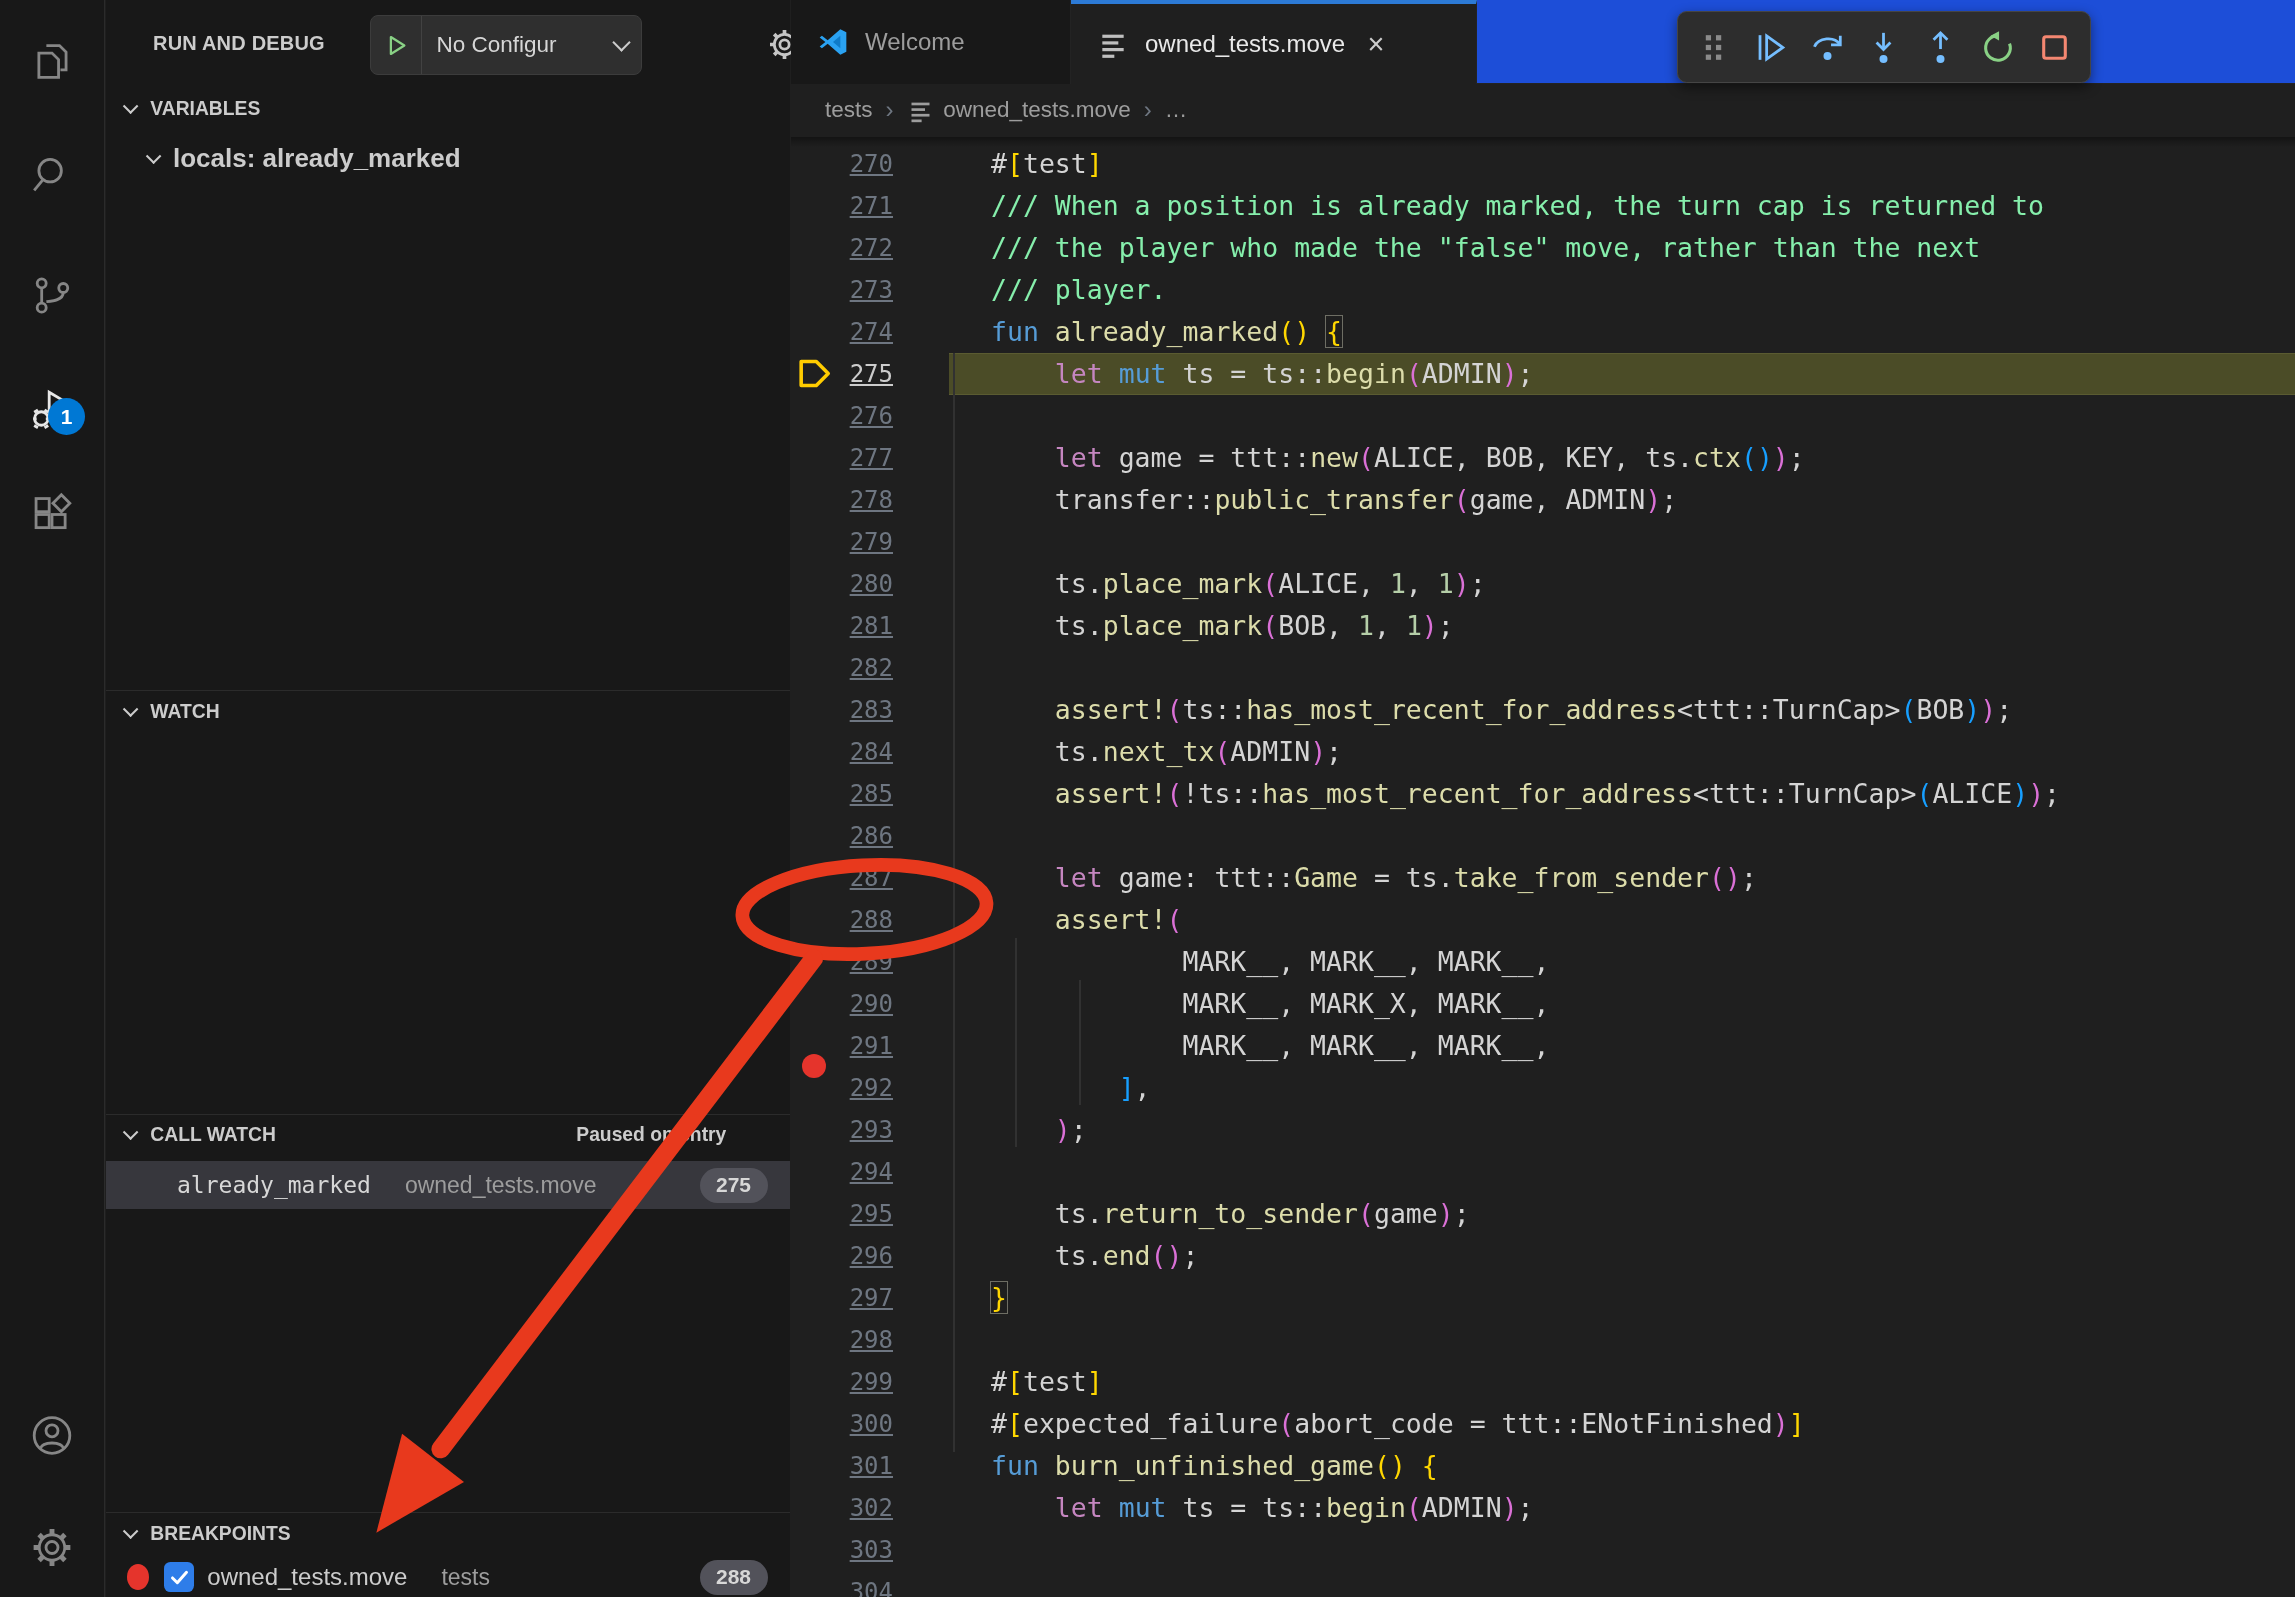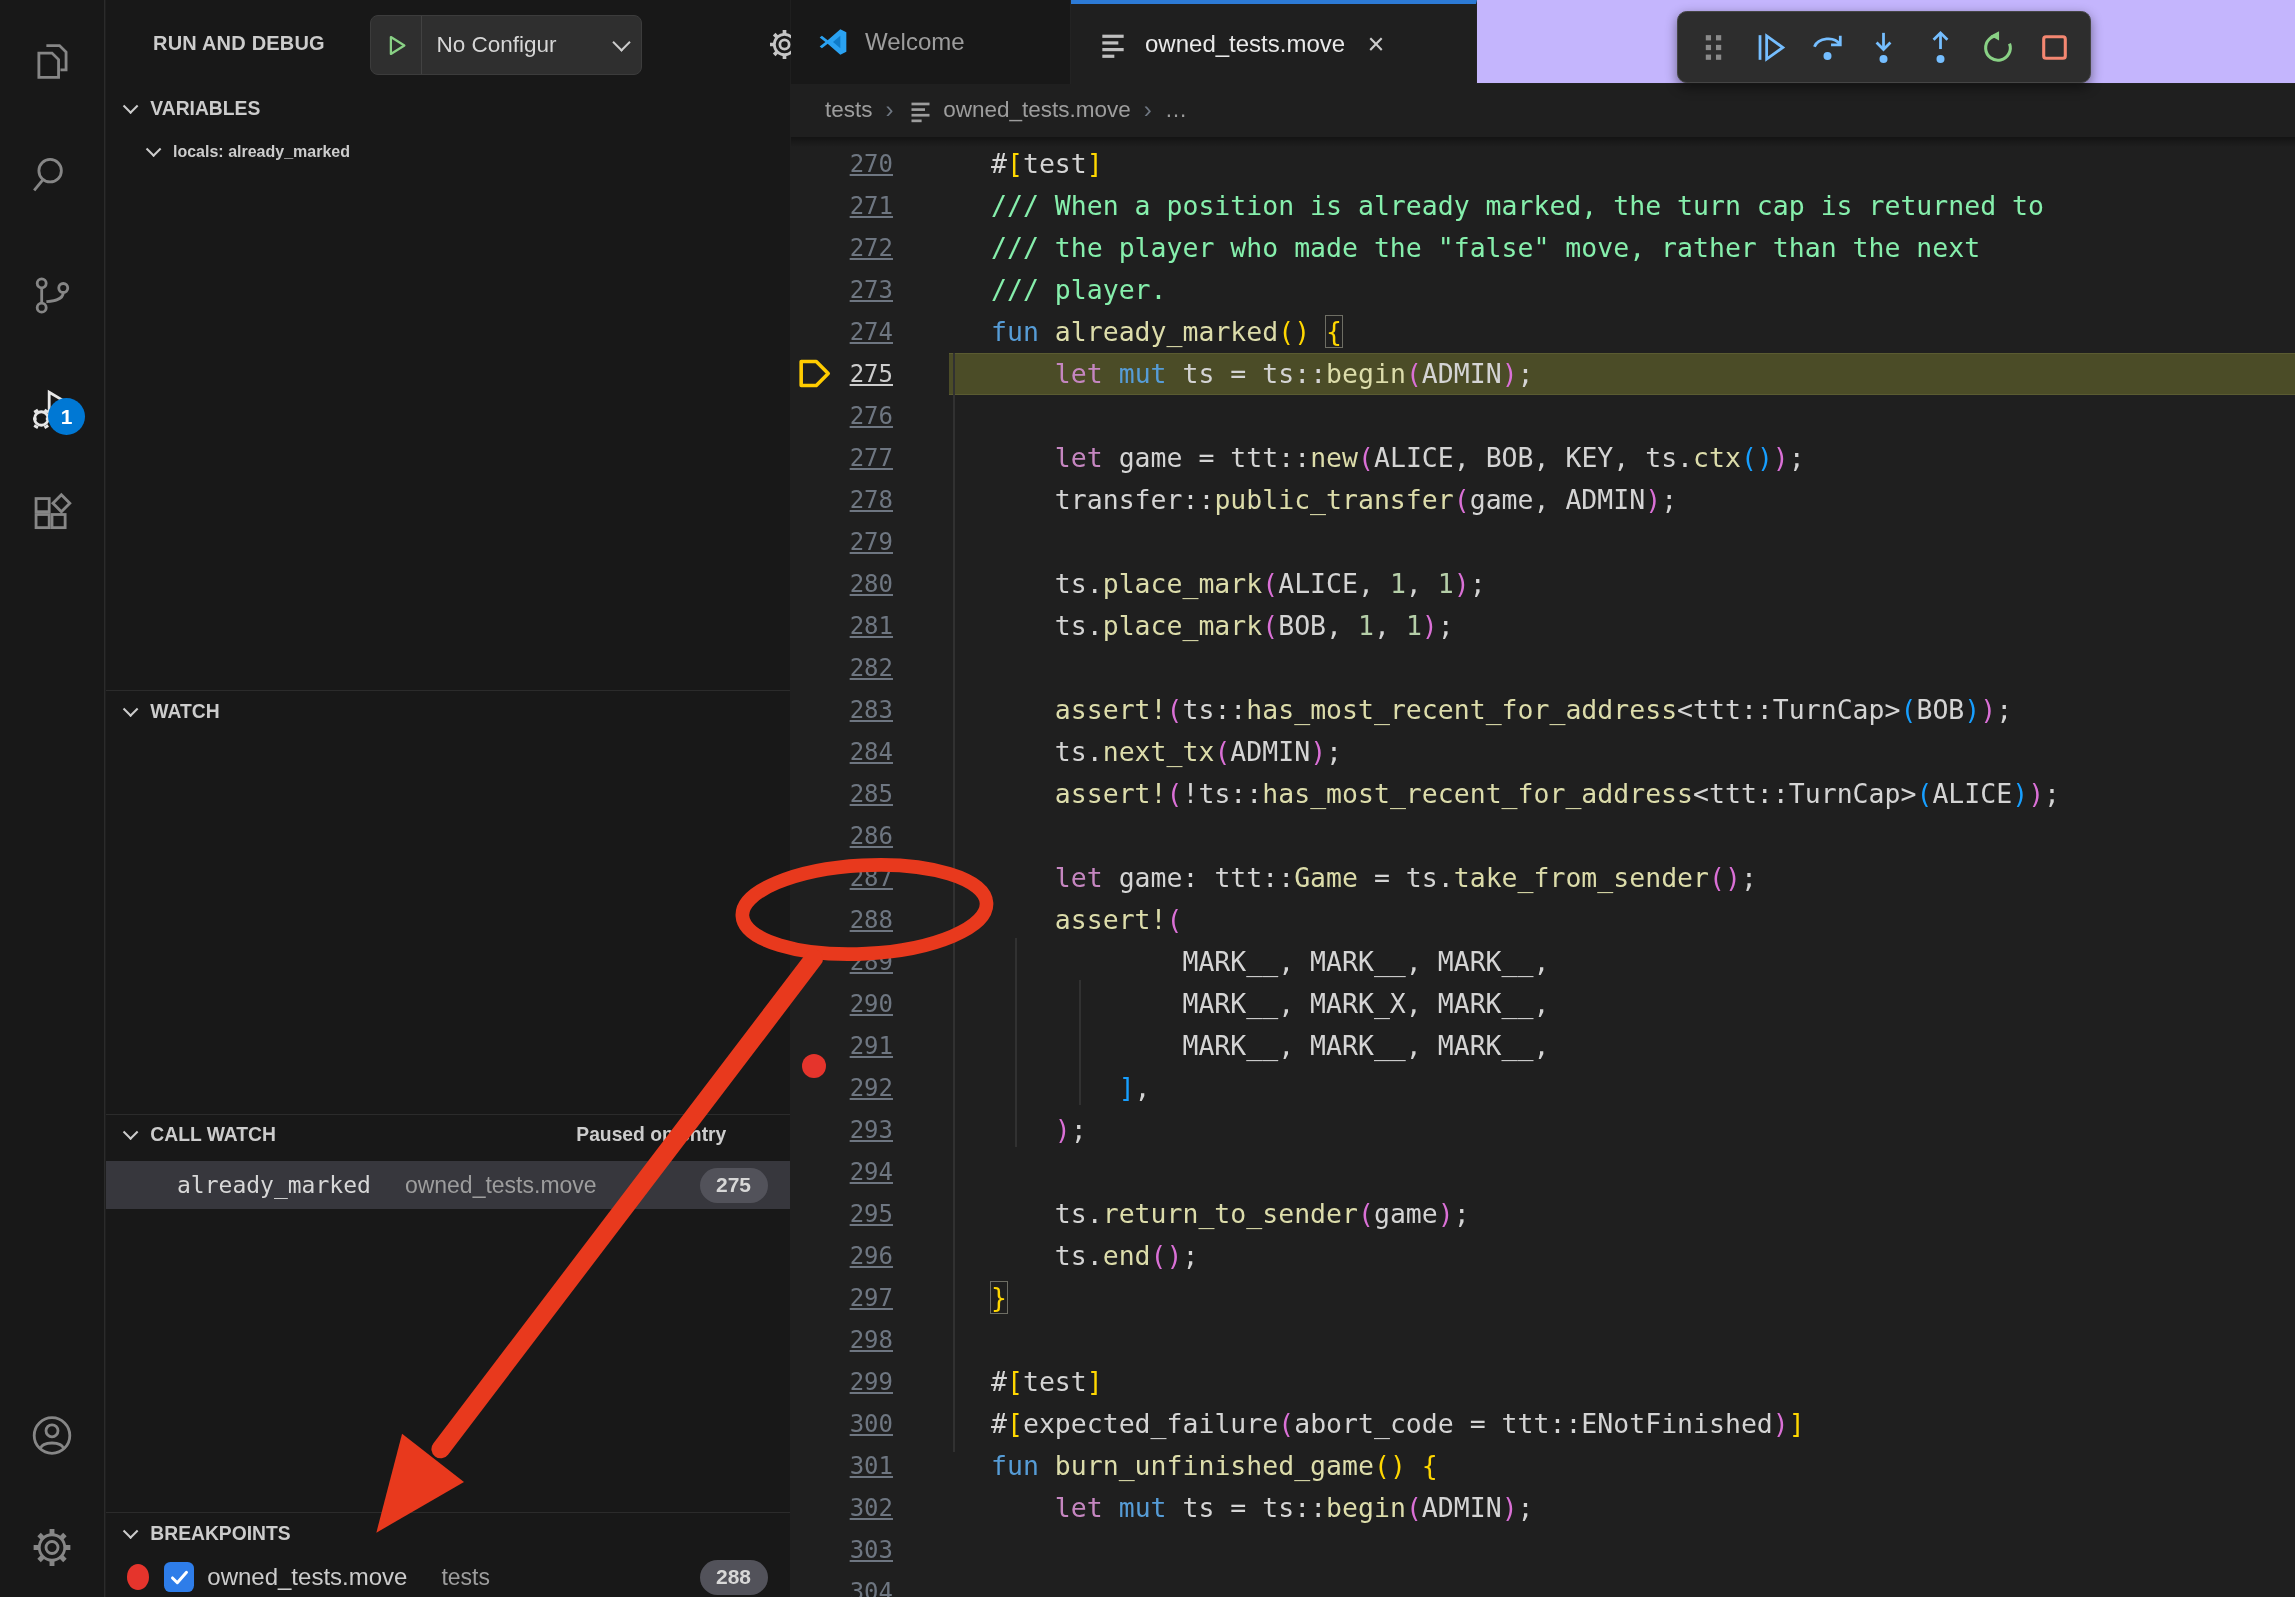--- a/index.html
+++ b/index.html
@@ -53,21 +53,21 @@
   #bp-row { position:absolute; left:0; top:1557px; width:100%; height:40px; display:flex; align-items:center; }
   #bp-dot { width:22px; height:26px; border-radius:50%; background:#e5342c; margin-left:21px; }
   #bp-check { width:30px; height:30px; background:#2e7de9; border-radius:6.4px; margin-left:15.3px;
               display:flex; align-items:center; justify-content:center; }
   #bp-check svg { width:21px; height:21px; fill:none; stroke:#fff; stroke-width:3.4; stroke-linecap:round; stroke-linejoin:round; }
   #bp-file { font-size:24px; color:#cccccc; margin-left:13px; }
   #bp-path { font-size:23px; color:#9d9d9d; margin-left:34px; }
 
   
   #editor { position:absolute; left:791px; top:0; width:1505px; height:1597px; background:#1f1f1f; }
-  #tabstrip { position:absolute; left:0; top:0; width:100%; height:84px; background:#c4b5fd;
+  #tabstrip { position:absolute; left:0; top:0; width:100%; height:84px; background:#1d4ed8;
               border-bottom:0.8px solid #232323; }
   .tab { position:absolute; top:0; height:84px; display:flex; align-items:center; }
   #tab-welcome { left:0; width:280px; background:#181818; border-right:0.8px solid #232323; }
   #tab-welcome .tab-label { color:#9d9d9d; }
   #tab-owned { left:280px; width:406px; background:#1f1f1f; border-top:4px solid #2c7ad6;
                border-right:0.8px solid #232323; }
   #tab-owned .tab-label { color:#e9e9e9; }
   .tab-label { font-size:24px; margin-left:16px; }
   .tab-icon { margin-left:26px; width:32px; height:32px; }
   #tab-close { margin-left:22.5px; color:#cccccc; font-size:29px; line-height:29px; }
@@ -190,21 +190,21 @@
           </g>
         </svg>
     </span>
     <span id="sidebar-more">···</span>
   </div>
 
   <div class="section-header" style="top:98px">
     <span class="chev"></span>
     <span>VARIABLES</span>
   </div>
-  <div class="tree-row" style="left:42px; top:143px; font-size:16px; font-weight:700;">
+  <div class="tree-row" style="left:42px; top:143px; font-size:26px; font-weight:700;">
     <span class="chev" style="width:10.5px;height:10.5px;border-width:2px;margin-bottom:4.8px;"></span>
     <span>locals: already_marked</span>
   </div>
 
   <div class="section-divider" style="top:690px"></div>
   <div class="section-header" style="top:701px">
     <span class="chev"></span>
     <span>WATCH</span>
   </div>
 

